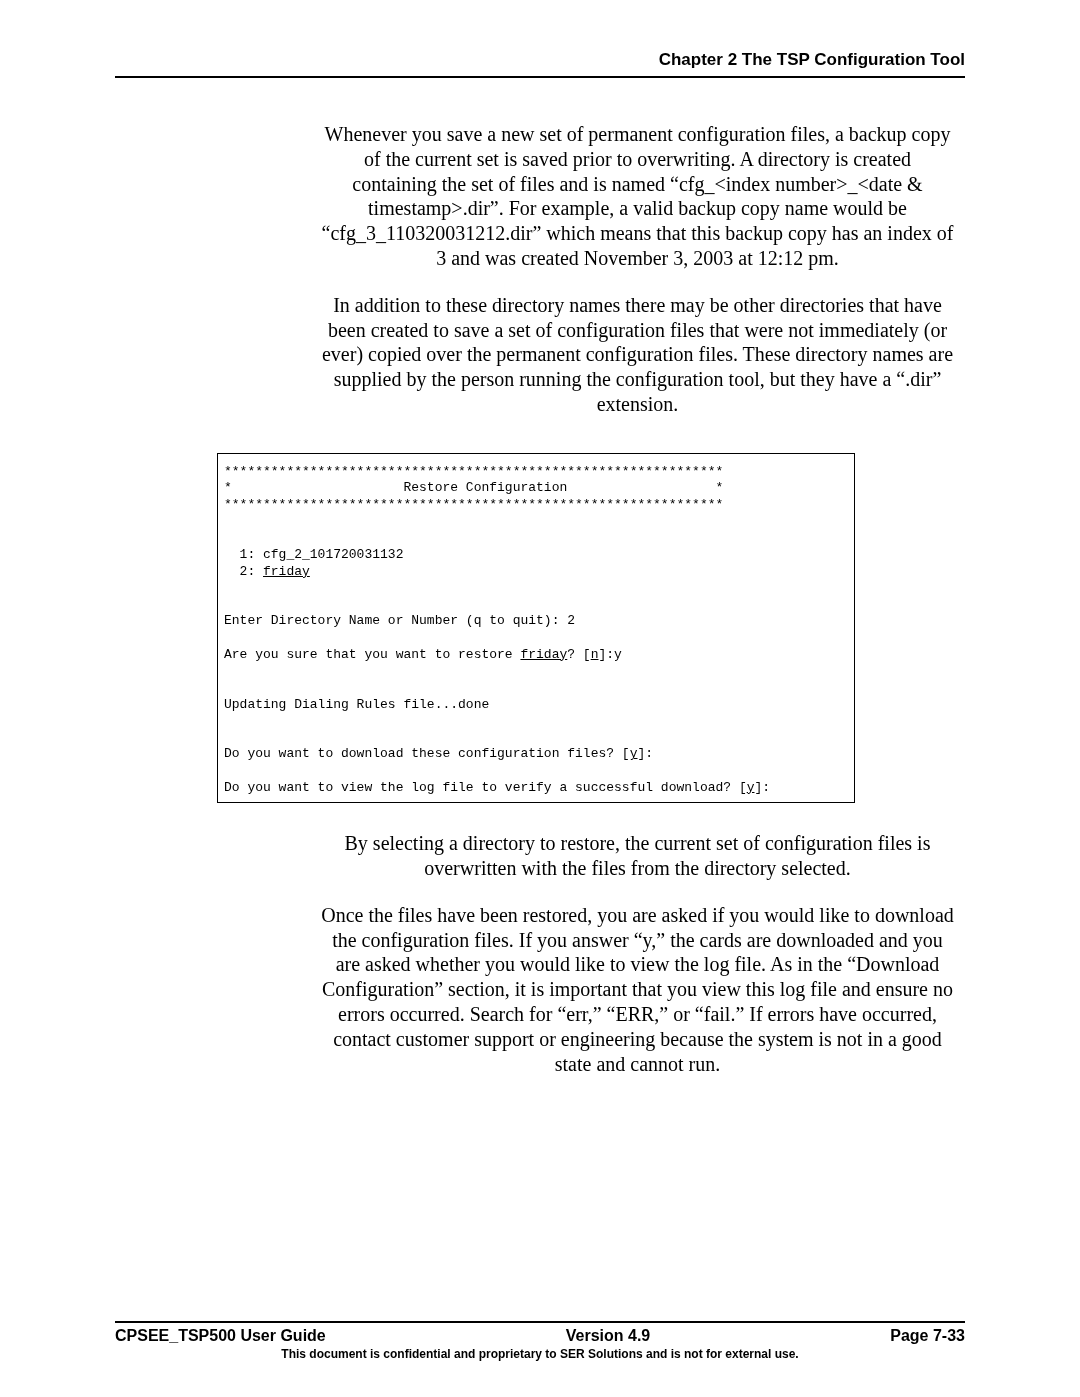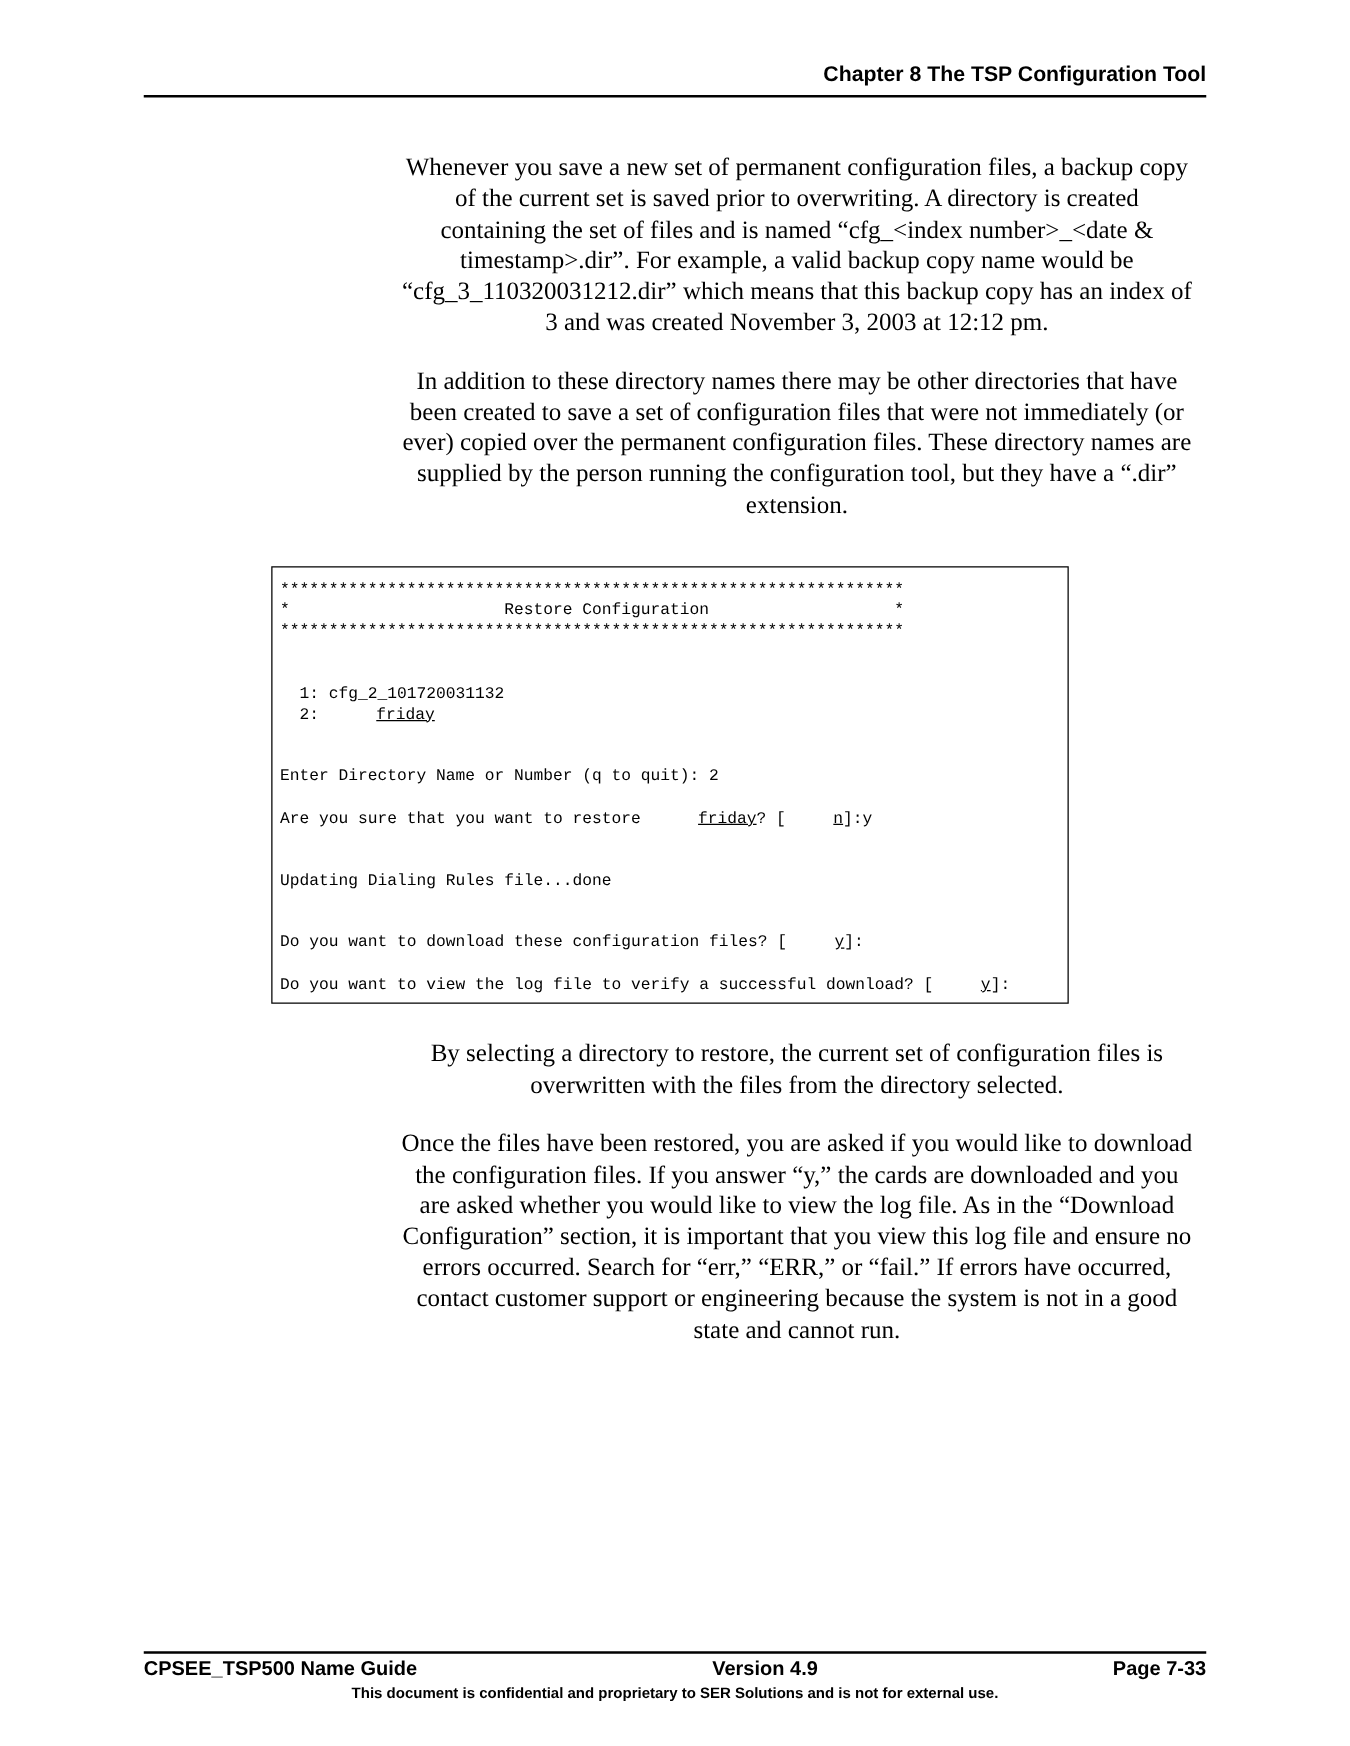--- a/index.html
+++ b/index.html
@@ -42,21 +42,21 @@
     margin: 36px 110px 0 102px;
     border: 1px solid #000;
     padding: 10px 0 6px 0;
     font-family: "Courier New", Courier, monospace;
     font-size: 13px;
     line-height: 1.28;
     white-space: pre;
     overflow: hidden;
   }
   .terminal-box .line { display:block; padding-left:6px; }
-  .terminal-box .underline { text-decoration: underline; margin-left: 38px; }
+  .terminal-box .underline { text-decoration: underline; }
   .footer {
     position: absolute;
     left: 115px;
     right: 115px;
     bottom: 36px;
     font-family: Arial, Helvetica, sans-serif;
   }
   .footer-rule {
     border-top: 2px solid #000;
     height: 0;
@@ -74,38 +74,38 @@
     font-size: 12px;
     margin-top: 2px;
   }
 </style>
 </head>
 <body>
 
 <div class="page">
 
   <div class="header">
-    <span>Chapter 8 The TSP Configuration Tool</span>
+    <span>Chapter 2 The TSP Configuration Tool</span>
   </div>
 
   <div class="body-text">
     <p>Whenever you save a new set of permanent configuration files, a backup copy of the current set is saved prior to overwriting.  A directory is created containing the set of files and is named “cfg_&lt;index number&gt;_&lt;date &amp; timestamp&gt;.dir”. For example, a valid backup copy name would be “cfg_3_110320031212.dir” which means that this backup copy has an index of 3 and was created November 3, 2003 at 12:12 pm.</p>
     <p>In addition to these directory names there may be other directories that have been created to save a set of configuration files that were not immediately (or ever) copied over the permanent configuration files. These directory names are supplied by the person running the configuration tool, but they have a “.dir” extension.</p>
   </div>
 
   <div class="terminal-box"><span class="line">****************************************************************</span><span class="line">*                      Restore Configuration                   *</span><span class="line">****************************************************************</span><span class="line"> </span><span class="line"> </span><span class="line">  1: cfg_2_101720031132</span><span class="line"><span>  2: </span><span class="underline">friday</span></span><span class="line"> </span><span class="line"> </span><span class="line">Enter Directory Name or Number (q to quit): 2</span><span class="line"> </span><span class="line"><span>Are you sure that you want to restore </span><span class="underline">friday</span><span>? [</span><span class="underline">n</span><span>]:y</span></span><span class="line"> </span><span class="line"> </span><span class="line">Updating Dialing Rules file...done</span><span class="line"> </span><span class="line"> </span><span class="line"><span>Do you want to download these configuration files? [</span><span class="underline">y</span><span>]:</span></span><span class="line"> </span><span class="line"><span>Do you want to view the log file to verify a successful download? [</span><span class="underline">y</span><span>]:</span></span></div>
 
   <div class="body-text after-box">
     <p>By selecting a directory to restore, the current set of configuration files is overwritten with the files from the directory selected.</p>
     <p>Once the files have been restored, you are asked if you would like to download the configuration files.  If you answer “y,” the cards are downloaded and you are asked whether you would like to view the log file.  As in the “Download Configuration” section, it is important that you view this log file and ensure no errors occurred.  Search for “err,” “ERR,” or “fail.” If errors have occurred, contact customer support or engineering because the system is not in a good state and cannot run.</p>
   </div>
 
   <div class="footer">
     <div class="footer-rule"></div>
     <div class="footer-row">
-      <span>CPSEE_TSP500 Name Guide</span>
+      <span>CPSEE_TSP500 User Guide</span>
       <span>Version 4.9</span>
       <span>Page 7-33</span>
     </div>
     <div class="footer-note">This document is confidential and proprietary to SER Solutions and is not for external use.</div>
   </div>
 
 </div>
 
 </body></html>

